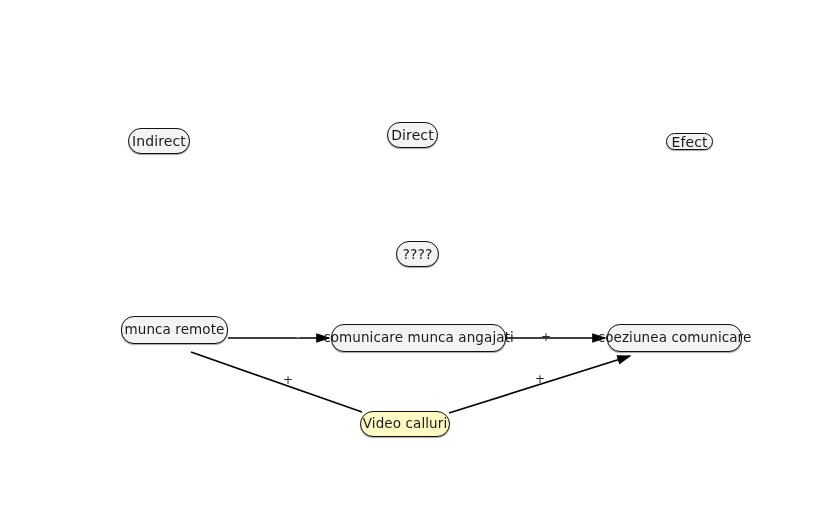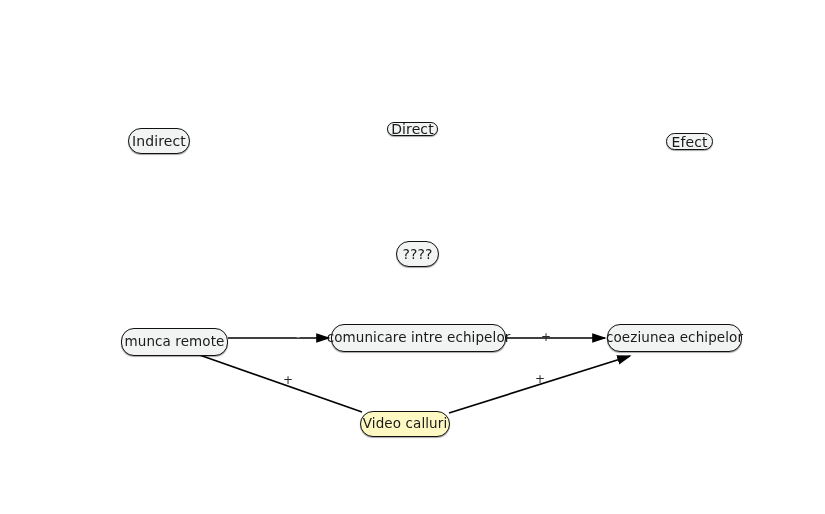--- a/index.html
+++ b/index.html
@@ -75,38 +75,38 @@
     </defs>
     <g id="edge-lines">
         <line x1="228" y1="338" x2="329" y2="338" stroke="#000000" stroke-width="1.6" marker-end="url(#arrowhead)"></line>
         <line x1="506" y1="338" x2="605" y2="338" stroke="#000000" stroke-width="1.6" marker-end="url(#arrowhead)"></line>
         <line x1="191" y1="352" x2="362" y2="412" stroke="#000000" stroke-width="1.6"></line>
         <line x1="449" y1="413" x2="630" y2="356" stroke="#000000" stroke-width="1.6" marker-end="url(#arrowhead)"></line>
       </g>
   </svg>
 
   <div id="nodes-layer">
-      <div class="node graph-node" style="left: 121px; top: 328px; width: 107px; height: 28px; background: rgb(242, 244, 244); border-color: rgb(17, 17, 17);">
+      <div class="node graph-node" style="left: 121px; top: 316px; width: 107px; height: 28px; background: rgb(242, 244, 244); border-color: rgb(17, 17, 17);">
         <span class="node-label">munca remote</span>
       </div>
       <div class="node graph-node" style="left: 331px; top: 324px; width: 175px; height: 28px; background: rgb(242, 244, 244); border-color: rgb(17, 17, 17);">
-        <span class="node-label">comunicare intre echipelor</span>
+        <span class="node-label">comunicare munca angajati</span>
       </div>
       <div class="node graph-node" style="left: 607px; top: 324px; width: 135px; height: 28px; background: rgb(242, 244, 244); border-color: rgb(17, 17, 17);">
-        <span class="node-label">coeziunea echipelor</span>
+        <span class="node-label">coeziunea comunicare</span>
       </div>
       <div class="node graph-node" style="left: 360px; top: 411px; width: 90px; height: 26px; background: #fef9c3; border-color: rgb(17, 17, 17);">
         <span class="node-label">Video calluri</span>
       </div>
     </div>
   <div id="chips-layer">
       <div class="node legend-chip" style="left: 128px; top: 128px; width: 62px; height: 26px; background: rgb(242, 244, 244); border-color: rgb(17, 17, 17);">
         <span class="node-label">Indirect</span>
       </div>
-      <div class="node legend-chip" style="left: 387px; top: 122px; width: 51px; height: 14px; background: rgb(242, 244, 244); border-color: rgb(17, 17, 17);">
+      <div class="node legend-chip" style="left: 387px; top: 122px; width: 51px; height: 26px; background: rgb(242, 244, 244); border-color: rgb(17, 17, 17);">
         <span class="node-label">Direct</span>
       </div>
       <div class="node legend-chip" style="left: 666px; top: 133px; width: 47px; height: 17px; background: rgb(242, 244, 244); border-color: rgb(17, 17, 17);">
         <span class="node-label">Efect</span>
       </div>
       <div class="node legend-chip" style="left: 396px; top: 241px; width: 43px; height: 26px; background: rgb(242, 244, 244); border-color: rgb(17, 17, 17);">
         <span class="node-label">????</span>
       </div>
     </div>
   <div id="signs-layer">

